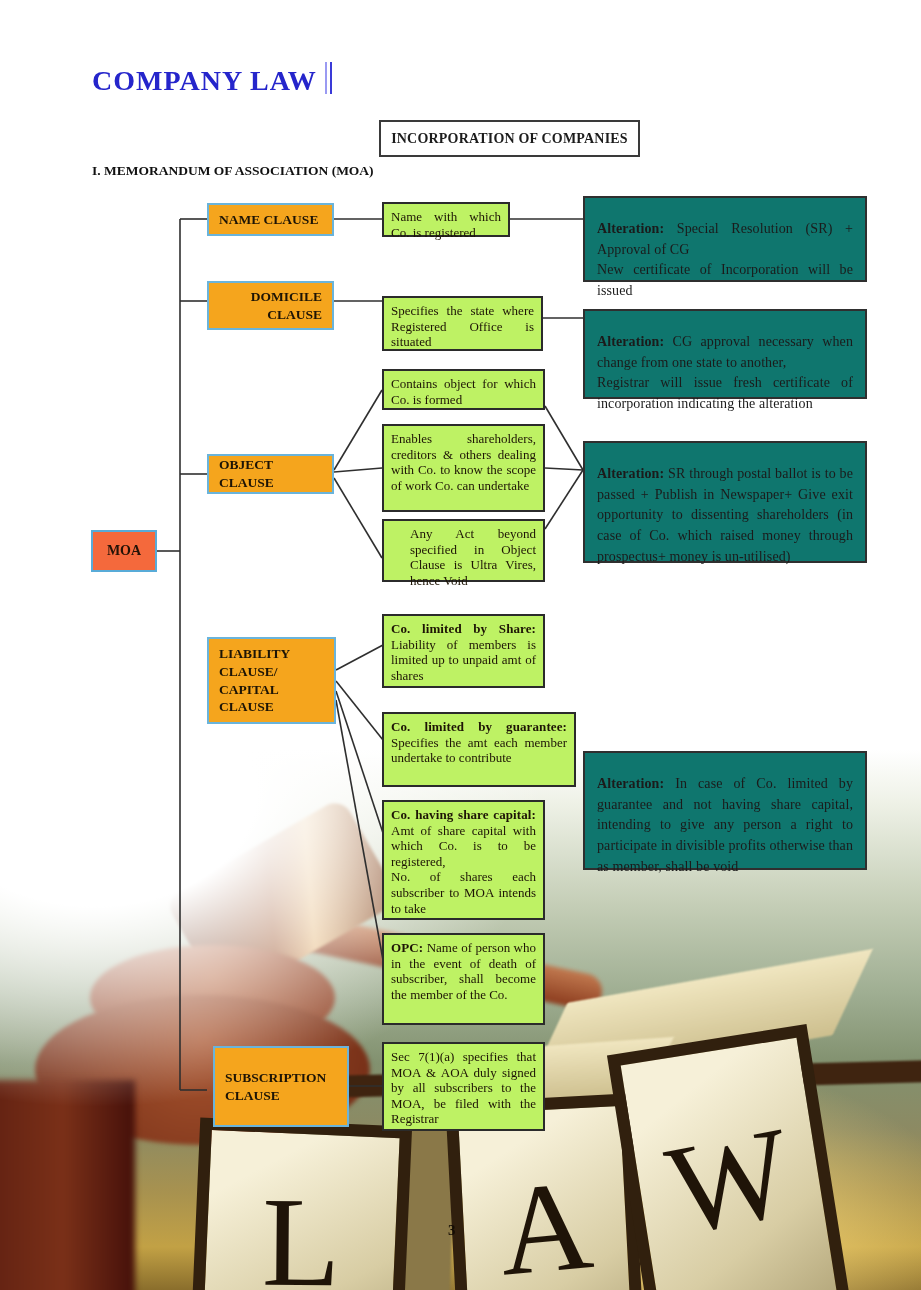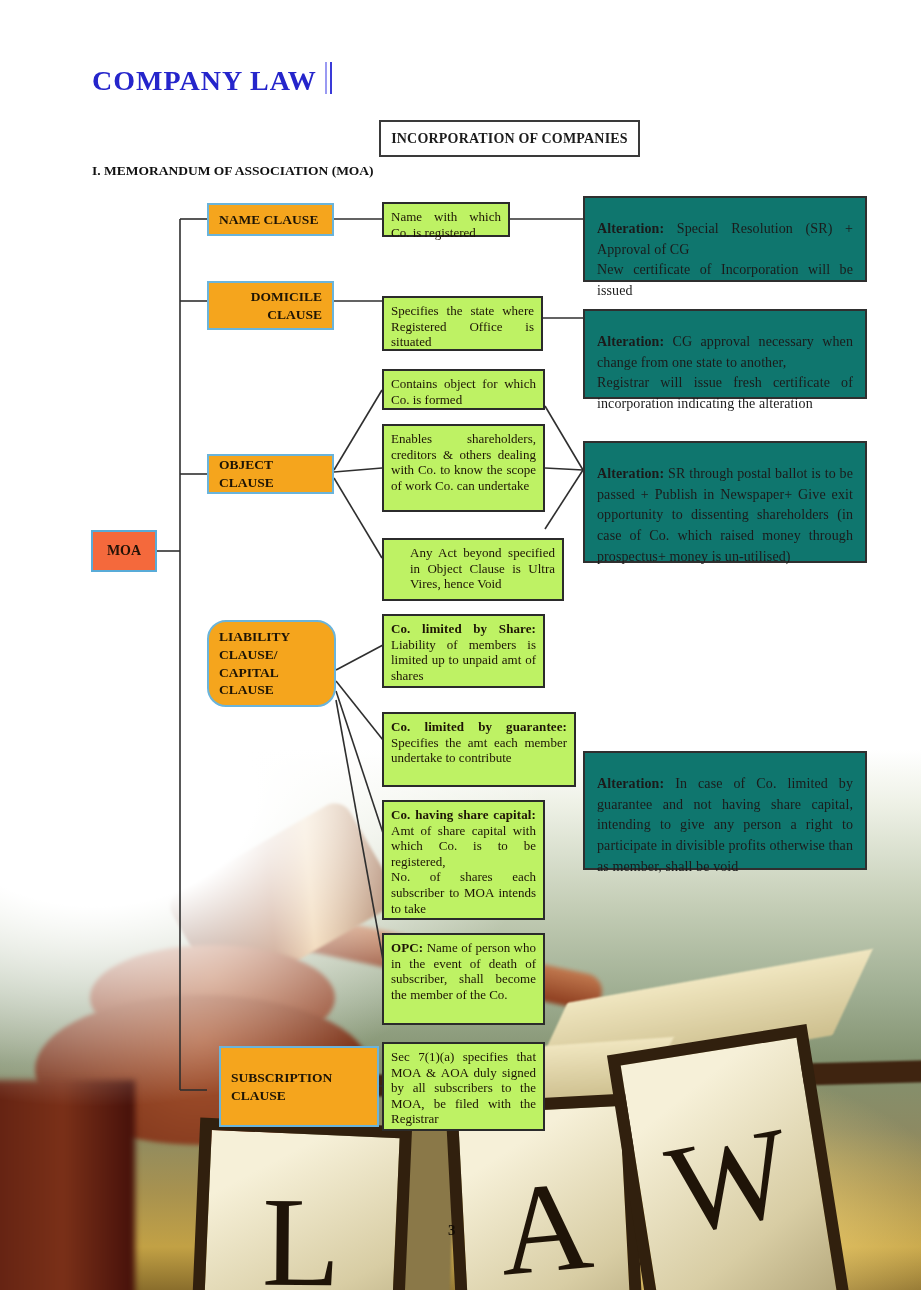--- a/index.html
+++ b/index.html
@@ -122,32 +122,32 @@
       <path d="M180 1090 H207"></path>
         <path d="M343 1086 H382"></path>
     </g>
   </svg>
 
   <div class="node root-box" style="left:91px;top:530px;width:66px;height:42px;">MOA</div>
 
   <div class="node clause" style="left:207px;top:203px;width:127px;height:33px;">NAME CLAUSE</div>
   <div class="node clause" style="left:207px;top:281px;width:127px;height:49px;text-align:right;">DOMICILE CLAUSE</div>
   <div class="node clause" style="left:207px;top:454px;width:127px;height:40px;">OBJECT CLAUSE</div>
-  <div class="node clause" style="left:207px;top:620px;width:129px;height:87px;border-radius:19px;">LIABILITY CLAUSE/ CAPITAL CLAUSE</div>
-  <div class="node clause" style="left:219px;top:1046px;width:160px;height:81px;">SUBSCRIPTION CLAUSE</div>
+  <div class="node clause" style="left:207px;top:637px;width:129px;height:87px;">LIABILITY CLAUSE/ CAPITAL CLAUSE</div>
+  <div class="node clause" style="left:213px;top:1046px;width:136px;height:81px;">SUBSCRIPTION CLAUSE</div>
 
   <div class="node detail" style="left:382px;top:202px;width:128px;height:35px;">
     <b></b><span class="txt">Name with which Co. is registered</span></div>
   <div class="node detail" style="left:382px;top:280px;width:161px;height:55px;margin-top:16px;">
     <b></b><span class="txt">Specifies the state where Registered Office is situated</span></div>
   <div class="node detail" style="left:382px;top:369px;width:163px;height:41px;">
     <b></b><span class="txt">Contains object for which Co. is formed</span></div>
   <div class="node detail" style="left:382px;top:424px;width:163px;height:88px;">
     <b></b><span class="txt">Enables shareholders, creditors &amp; others dealing with Co. to know the scope of work Co. can undertake</span></div>
-  <div class="node detail" style="left:382px;top:538px;width:182px;height:63px;padding-left:26px;">
+  <div class="node detail" style="left:382px;top:519px;width:163px;height:63px;padding-left:26px;">
     <b></b><span class="txt">Any Act beyond specified in Object Clause is Ultra Vires, hence Void</span></div>
   <div class="node detail" style="left:382px;top:614px;width:163px;height:74px;">
     <b>Co. limited by Share:</b><span class="txt"> Liability of members is limited up to unpaid amt of shares</span></div>
   <div class="node detail" style="left:382px;top:712px;width:194px;height:75px;">
     <b>Co. limited by guarantee:</b><span class="txt"> Specifies the amt each member undertake to contribute</span></div>
   <div class="node detail" style="left:382px;top:800px;width:163px;height:120px;">
     <b>Co. having share capital:</b><span class="txt"> Amt of share capital with which Co. is to be registered,
 No. of shares each subscriber to MOA intends to take</span></div>
   <div class="node detail" style="left:382px;top:933px;width:163px;height:92px;">
     <b>OPC:</b><span class="txt"> Name of person who in the event of death of subscriber, shall become the member of the Co.</span></div>

